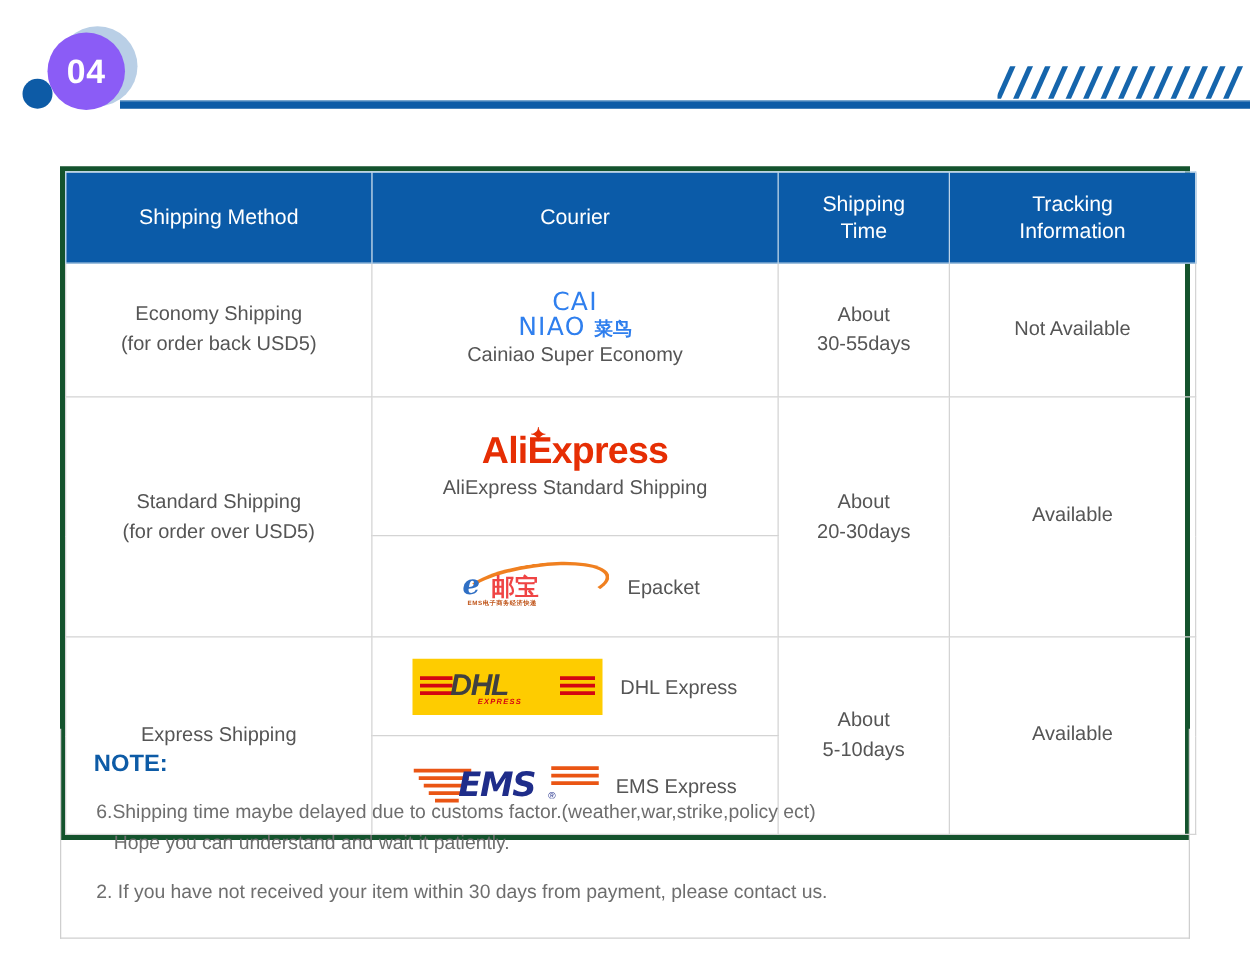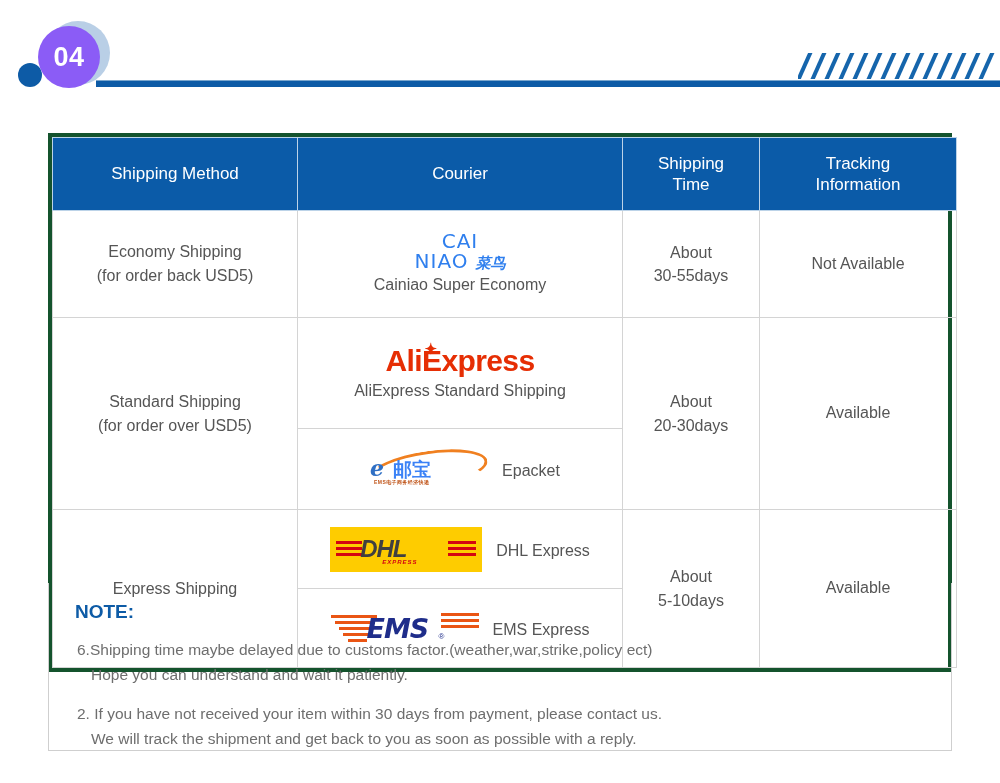--- a/index.html
+++ b/index.html
@@ -162,21 +162,20 @@
     font-weight: 500;
   }
   .logo-cainiao .l2 {
     display: inline-block;
   }
   .logo-cainiao .cn {
     font-size: 15px;
     letter-spacing: 0;
     margin-left: 7px;
     font-weight: bold;
-    font-style: italic;
   }
 
   
   .logo-ali {
     color: #e62e04;
     font-size: 30px;
     font-weight: bold;
     letter-spacing: -0.6px;
     position: relative;
     display: inline-block;
@@ -219,21 +218,21 @@
     font-weight: bold;
     color: #2f6fc4;
     font-family: "DejaVu Serif", serif;
   }
   .epk-cn {
     position: absolute;
     left: 33px;
     top: 8px;
     font-size: 19px;
     font-weight: bold;
-    color: #3b82f6;
+    color: #ef4444;
     letter-spacing: 0;
   }
   .epk-sub {
     position: absolute;
     left: 14px;
     top: 30px;
     font-size: 5px;
     color: #c0551a;
     font-weight: bold;
     letter-spacing: 0.4px;
@@ -504,15 +503,14 @@
 </div>
 
 <div class="note-box">
   <div class="note-title">NOTE:</div>
   <div class="note-item">
     <span>6.Shipping time maybe delayed due to customs factor.(weather,war,strike,policy ect)</span>
     <span class="note-sub">Hope you can understand and wait it patiently.</span>
   </div>
   <div class="note-item">
     <span>2. If you have not received your item within 30 days from payment, please contact us.</span>
-    <span class="note-sub">We will track the shipment and get back to you as soon as possible with a reply.</span>
   </div>
 </div>
 
 </body></html>

